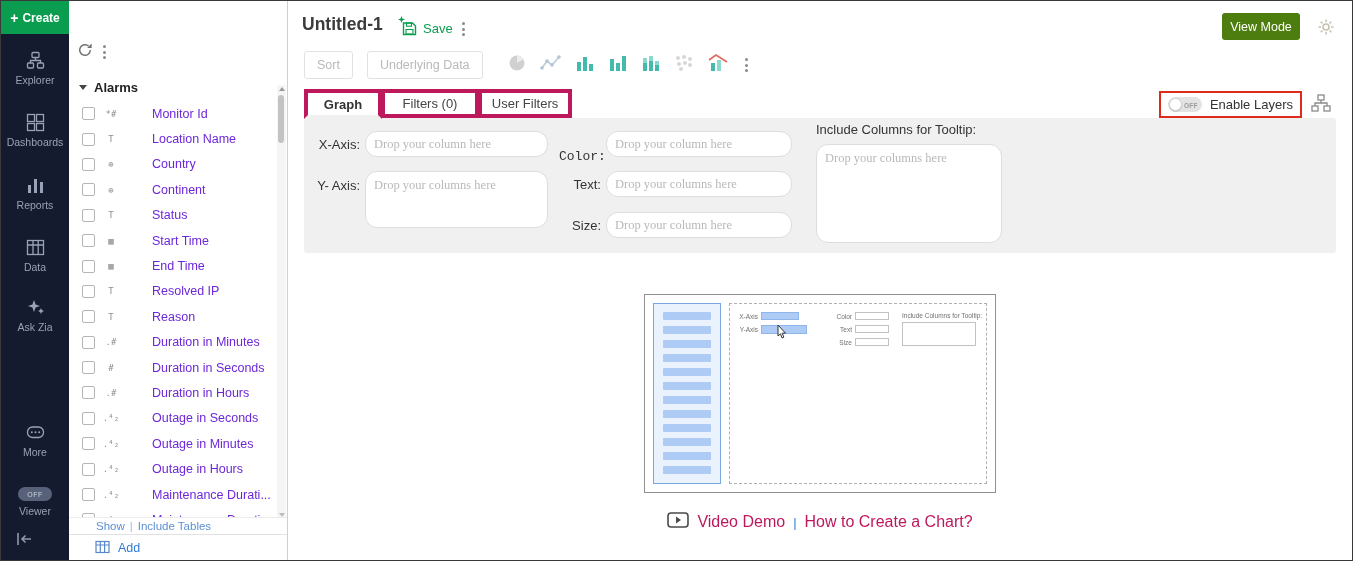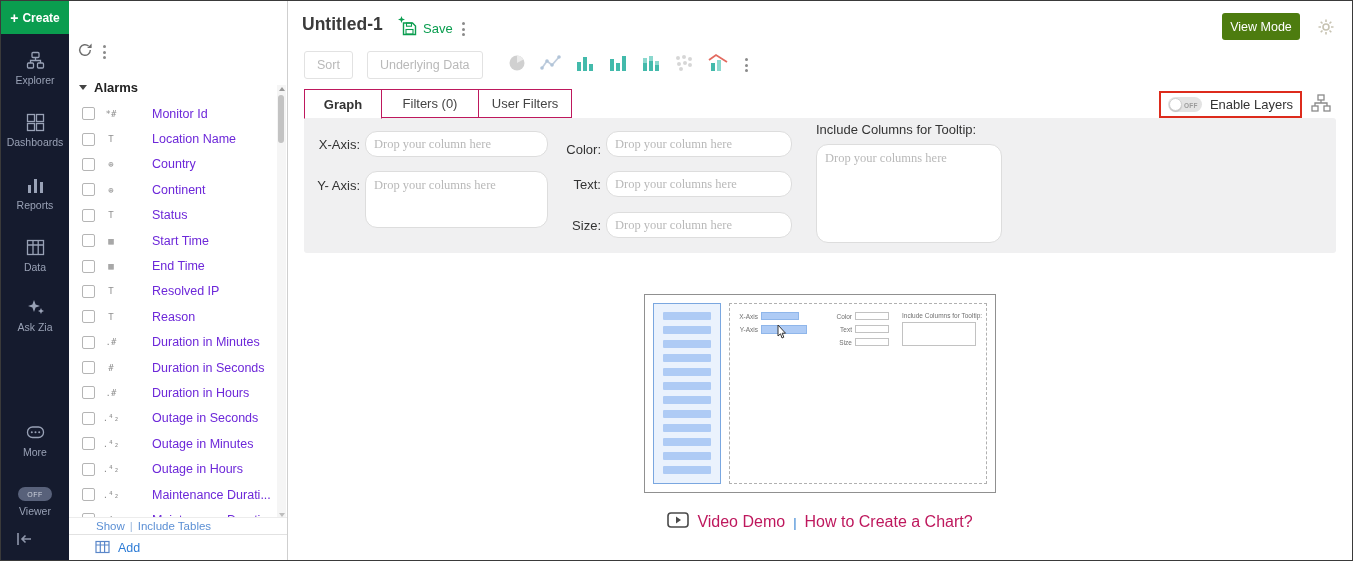--- a/index.html
+++ b/index.html
@@ -60,21 +60,21 @@
     font-size: 12.5px; border-radius: 3px; display: flex; align-items: center; justify-content: center; cursor: pointer; }
   .gear-btn { position: absolute; right: 17px; top: 17px; cursor: pointer; }
 
   .toolbar { position: absolute; left: 0; top: 47px; right: 0; height: 34px; display: flex; align-items: center; padding-left: 16px; }
   .tb-btn { border: 1px solid #e2e2e2; border-radius: 3px; background: #fff; color: #b9b9b9; font-size: 12.5px;
     padding: 6px 12px; margin-right: 14px; cursor: pointer; font-family: "Liberation Sans", sans-serif; }
   .chart-icons { display: flex; align-items: center; gap: 13px; margin-left: 10px; }
   .chart-icons .ci { cursor: pointer; opacity: .9; }
   .tb-dots { margin-left: 14px; }
 
-  .tab { position: absolute; top: 88px; height: 29px; background: #fff; border: 1px solid #be185d; font-size: 13px; color: #444;
+  .tab { position: absolute; top: 88px; height: 29px; background: #fff; border: 4px solid #be185d; font-size: 13px; color: #444;
     display: flex; align-items: center; justify-content: center; cursor: pointer; }
   .tab.active { font-weight: bold; color: #333; height: 30px; border-bottom-color: #f0f0f1; z-index: 2; }
   .tab-graph { left: 16px; width: 78px; }
   .tab-filters { left: 93px; width: 98px; }
   .tab-userfilters { left: 190px; width: 94px; }
 
   .layers-box { position: absolute; top: 90px; right: 50px; height: 27px; border: 2px solid #dd2b1c;
     display: flex; align-items: center; gap: 8px; padding: 0 7px; background: transparent; }
   .toggle { position: relative; width: 34px; height: 15px; background: #e3e3e3; border-radius: 8px; cursor: pointer; flex: 0 0 auto; }
   .toggle-knob { position: absolute; left: 1px; top: 1px; width: 13px; height: 13px; border-radius: 50%; background: #fff;
@@ -86,21 +86,21 @@
   .graph-panel { position: absolute; left: 16px; right: 16px; top: 117px; height: 135px; background: #f0f0f1; border-radius: 3px; }
   .fl { position: absolute; font-size: 13px; color: #333; text-align: right; }
   .dz { position: absolute; background: #fff; border: 1px solid #ddd; border-radius: 12px; font-size: 12.5px; color: #b9b9b9;
     padding-left: 8px; cursor: pointer; overflow: hidden; white-space: nowrap; font-family: Liberation Serif, serif; }
   .dz.single { height: 26px; line-height: 24px; }
   .dz.multi { padding-top: 6px; }
   .lbl-x { left: 10px; top: 19px; width: 46px; }
   .dz-x { left: 61px; top: 13px; width: 183px; }
   .lbl-y { left: 6px; top: 60px; width: 50px; }
   .dz-y { left: 61px; top: 53px; width: 183px; height: 57px; }
-  .lbl-color { left: 255px; top: 24px; width: 42px; }
+  .lbl-color { left: 255px; top: 31px; width: 42px; font-family: Liberation Mono, monospace; }
   .dz-color { left: 302px; top: 13px; width: 186px; }
   .lbl-text { left: 255px; top: 59px; width: 42px; }
   .dz-text { left: 302px; top: 53px; width: 186px; }
   .lbl-size { left: 255px; top: 100px; width: 42px; }
   .dz-size { left: 302px; top: 94px; width: 186px; }
   .lbl-tooltip { left: 512px; top: 4px; text-align: left; }
   .dz-tooltip { left: 512px; top: 26px; width: 186px; height: 99px; }
 
   
   .illus { position: absolute; left: 356px; top: 293px; width: 352px; height: 199px; border: 1px solid #909090; background: #fff; }

